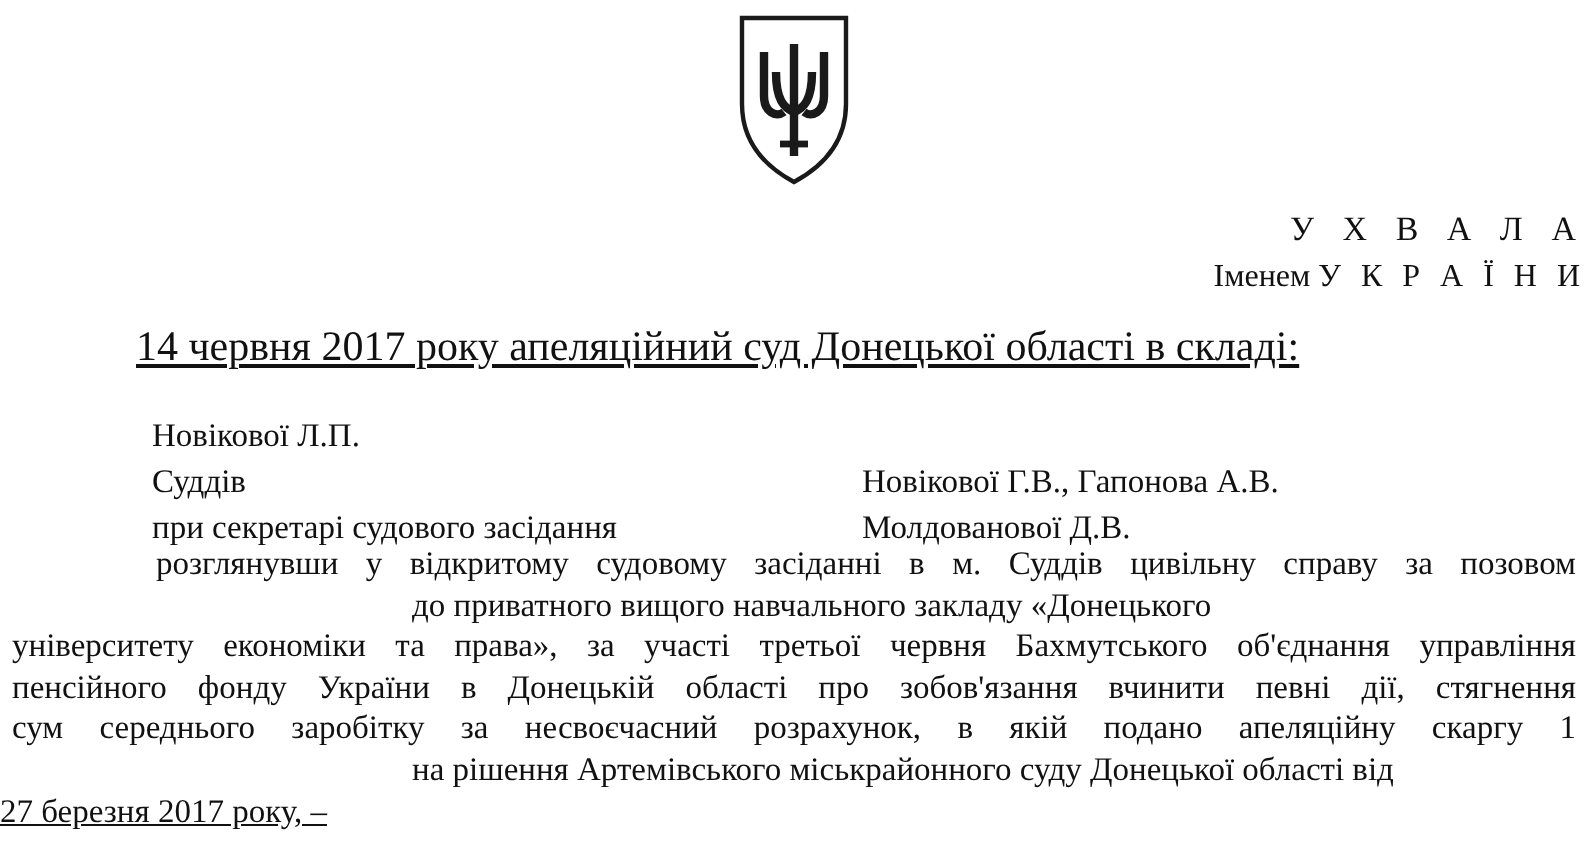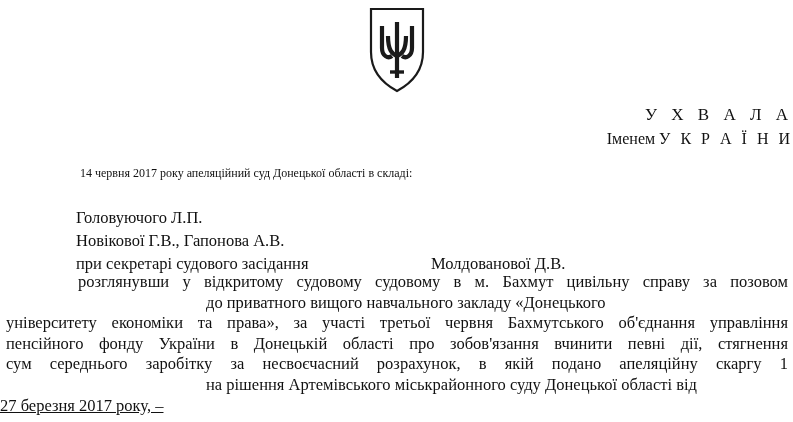--- a/index.html
+++ b/index.html
@@ -54,24 +54,25 @@
     line-height: 22px;
     margin-top: 2px;
   }
   .title-sub .sp {
     letter-spacing: 3px;
   }
 
   
   .intro {
     position: absolute;
-    left: 80px;
+    left: 68px;
     top: 163px;
-    font-size: 12px;
+    font-size: 21px;
     line-height: 20px;
+    text-decoration: underline;
   }
 
   
   .composition {
     position: absolute;
     left: 76px;
     top: 206px;
     width: 660px;
     font-size: 16.5px;
     line-height: 23px;
@@ -139,33 +140,34 @@
 
   <div class="title-block">
     <div class="title-main">У Х В А Л А</div>
     <div class="title-sub"><span>Іменем </span><span class="sp">У К Р А Ї Н И</span></div>
   </div>
 
   <div class="intro">14 червня 2017 року апеляційний суд Донецької області в складі:</div>
 
   <div class="composition">
     <div class="comp-row">
-      <div class="comp-value">Головуючого Л.П.</div>
+      <div class="comp-value">Новікової Л.П.</div>
     </div>
     <div class="comp-row">
+      <div class="comp-label">Суддів</div>
       <div class="comp-value">Новікової Г.В., Гапонова А.В.</div>
     </div>
     <div class="comp-row">
       <div class="comp-label">при секретарі судового засідання</div>
       <div class="comp-value">Молдованової Д.В.</div>
     </div>
   </div>
 
   <div class="body-para">
-    <span class="ln indent1 justify">розглянувши у відкритому судовому судовому в м. Бахмут цивільну справу за позовом</span>
+    <span class="ln indent1 justify">розглянувши у відкритому судовому засіданні в м. Суддів цивільну справу за позовом</span>
     <span class="ln indent2">до приватного вищого навчального закладу «Донецького</span>
     <span class="ln justify">університету економіки та права», за участі третьої червня Бахмутського об'єднання управління</span>
     <span class="ln justify">пенсійного фонду України в Донецькій області про зобов'язання вчинити певні дії, стягнення</span>
     <span class="ln justify">сум середнього заробітку за несвоєчасний розрахунок, в якій подано апеляційну скаргу 1</span>
     <span class="ln indent2">на рішення Артемівського міськрайонного суду Донецької області від</span>
   </div>
 
   <div class="tail">27 березня 2017 року, –</div>
 
 </div>

